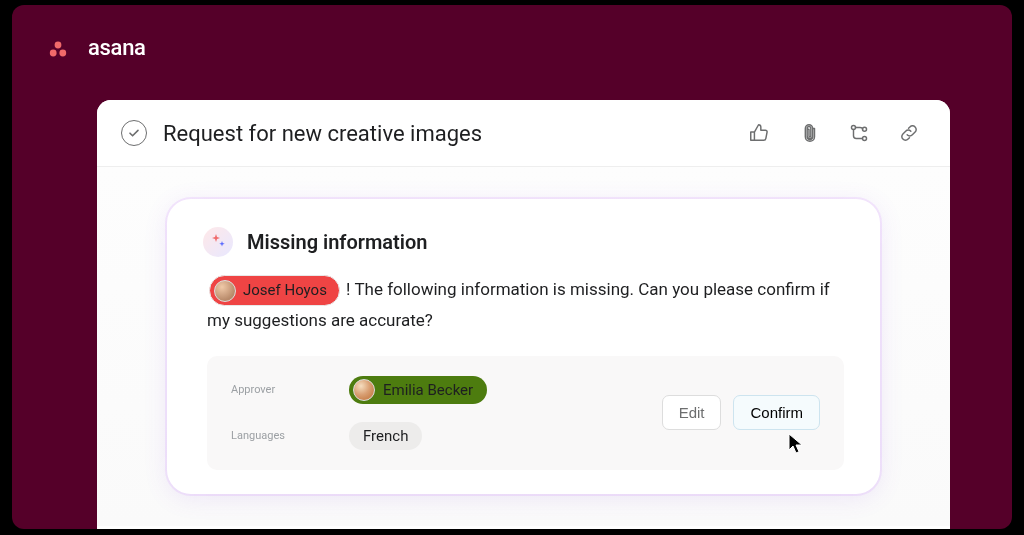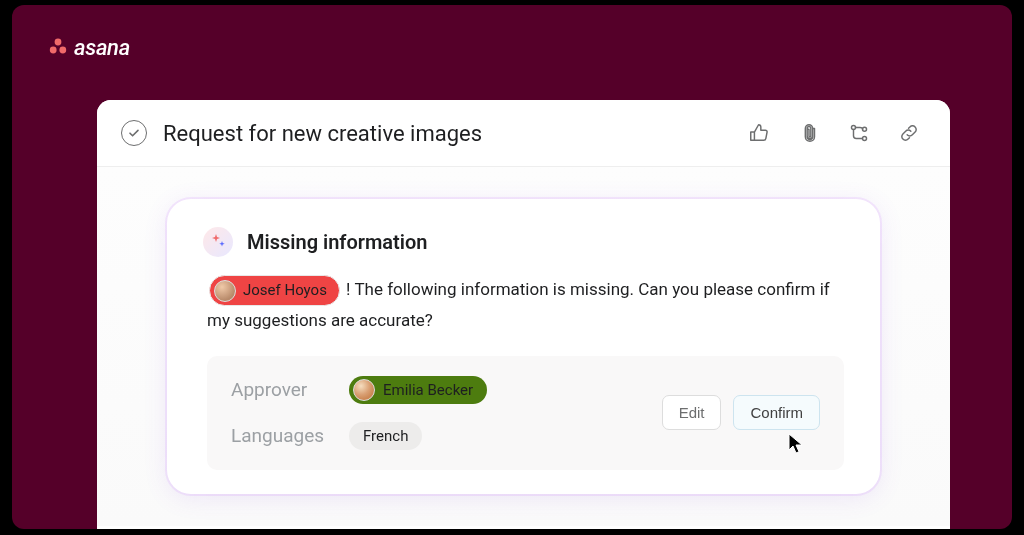--- a/index.html
+++ b/index.html
@@ -1,19 +1,19 @@
 <!DOCTYPE html>
 <html><head>
   <meta charset="utf-8">
   <style>
     * { margin: 0; padding: 0; box-sizing: border-box; }
     body { font-family: -apple-system, BlinkMacSystemFont, "Segoe UI", Roboto, Helvetica, Arial, sans-serif; background: #000; width: 1024px; height: 535px; overflow: hidden; }
     .outer-frame { width: 1000px; height: 524px; margin: 0 auto; margin-top: 5px; background: #550029; border-radius: 12px; position: relative; }
     .top-bar { display: flex; justify-content: space-between; align-items: center; padding: 20px 36px 0 36px; height: 64px; }
-    .brand { display: flex; align-items: center; gap: 6px; font-style: italic; }
+    .brand { display: flex; align-items: flex-end; gap: 20px; }
     .brand-dots { position: relative; width: 20px; height: 20px; }
     .brand-text { color: #fff; font-size: 22px; font-weight: 500; letter-spacing: -0.3px; }
     .tagline { color: #fff; font-size: 17px; font-weight: 400; }
     .task-panel { position: absolute; left: 85px; right: 62px; top: 95px; bottom: 0; background: #fff; border-radius: 14px 14px 0 0; overflow: hidden; }
     .task-header { display: flex; align-items: center; justify-content: space-between; padding: 20px 30px 20px 24px; border-bottom: 1px solid #eee; background: #fff; }
     .task-header-left { display: flex; align-items: center; gap: 16px; }
     .complete-circle { width: 26px; height: 26px; border-radius: 50%; border: 1.6px solid #6d6e6f; display: flex; align-items: center; justify-content: center; flex-shrink: 0; }
     .task-title { font-size: 22px; color: #1e1f21; font-weight: 400; }
     .task-actions { display: flex; gap: 28px; align-items: center; }
     .action-icon { width: 22px; height: 22px; color: #6d6e6f; cursor: pointer; }
@@ -24,27 +24,27 @@
     .card-title { font-size: 20px; font-weight: 600; color: #1e1f21; }
     .card-message { font-size: 17px; line-height: 1.65; color: #1e1f21; margin-left: 4px; }
     .user-chip { display: inline-flex; align-items: center; gap: 7px; background: #ef4444; border: 1px solid #e8e8e8; border-radius: 18px; padding: 2px 12px 2px 4px; vertical-align: middle; margin: 0 2px; }
     .chip-avatar { width: 22px; height: 22px; border-radius: 50%; display: inline-block; }
     .avatar-josef { background: radial-gradient(circle at 35% 30%, #f0c9a8, #b88a6a 70%); border: 1px solid #ddd; }
     .avatar-emilia { background: radial-gradient(circle at 35% 30%, #f5ddbf, #d9a074 45%, #cc8855 70%); border: 1px solid #ddd; }
     .chip-name { font-size: 15px; color: #1e1f21; }
     .suggestion-block { margin-top: 22px; margin-left: 4px; background: #f9f8f8; border-radius: 10px; padding: 20px 24px; display: flex; justify-content: space-between; align-items: center; gap: 20px; }
     .sug-left { display: flex; flex-direction: column; gap: 18px; }
     .sug-row { display: flex; align-items: center; }
-    .sug-label { width: 118px; font-size: 19px; color: #9ca0a4; }
+    .sug-label { width: 118px; font-size: 11px; color: #9ca0a4; }
     .sug-value-group { display: flex; gap: 10px; align-items: center; }
     .pill { background: #edeceb; border-radius: 16px; padding: 5px 14px; font-size: 15px; color: #1e1f21; }
     .pill-user { display: inline-flex; align-items: center; gap: 8px; background: #4d7c0f; border-radius: 18px; padding: 3px 14px 3px 4px; }
     .sug-actions { display: flex; gap: 12px; align-items: center; position: relative; }
     .btn { padding: 8px 16px; border-radius: 7px; font-size: 15px; border: 1px solid #ddd; background: #fff; color: #6d6e6f; cursor: pointer; }
-    .btn-confirm { border-color: #cde4ef; background: #f5fbfd; color: #404040; }
+    .btn-confirm { border-color: #cde4ef; background: #f5fbfd; color: #000000; }
     .cursor { position: absolute; right: 14px; top: 38px; width: 18px; height: 22px; pointer-events: none; }
   </style>
 </head>
 <body>
 
 <div class="outer-frame">
 
   <div class="top-bar">
     <div class="brand">
       <span class="brand-dots">

